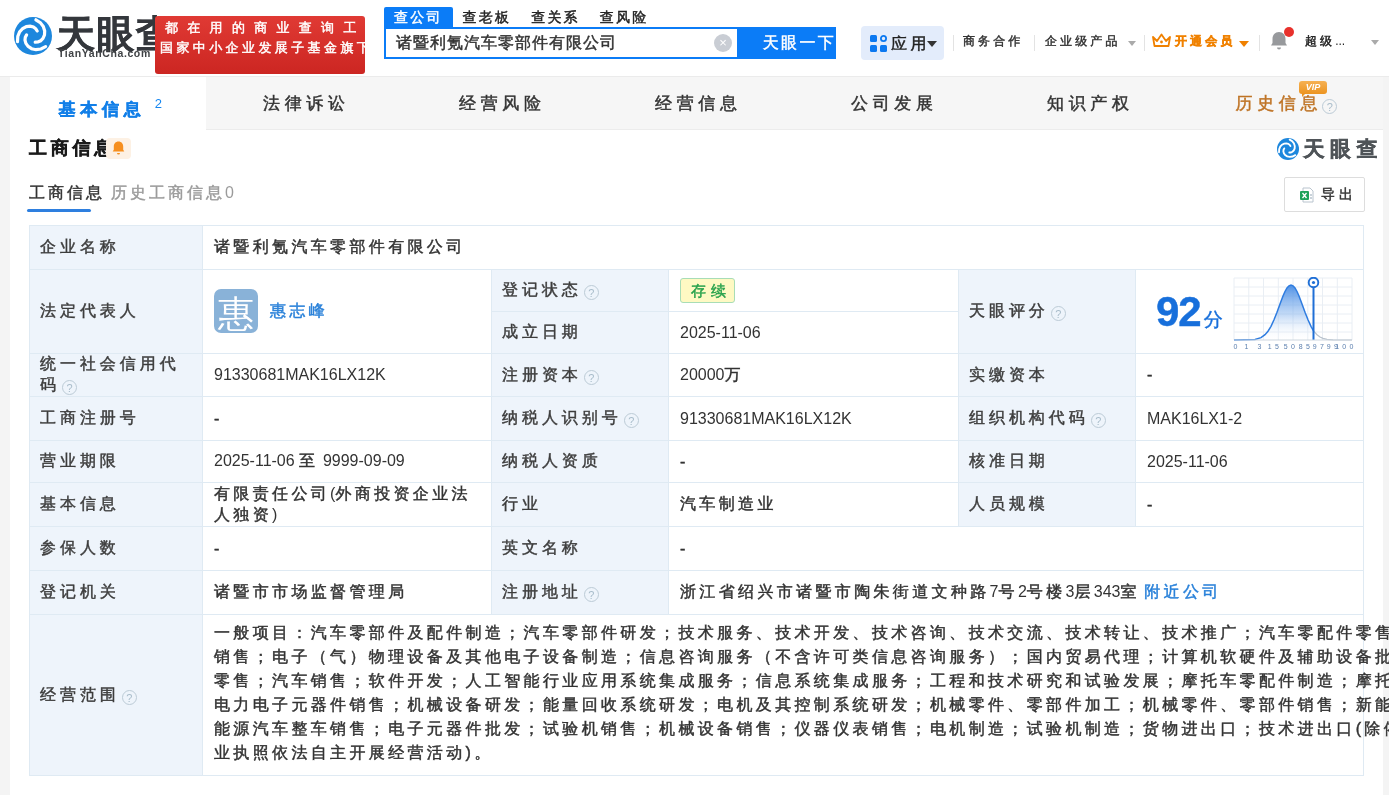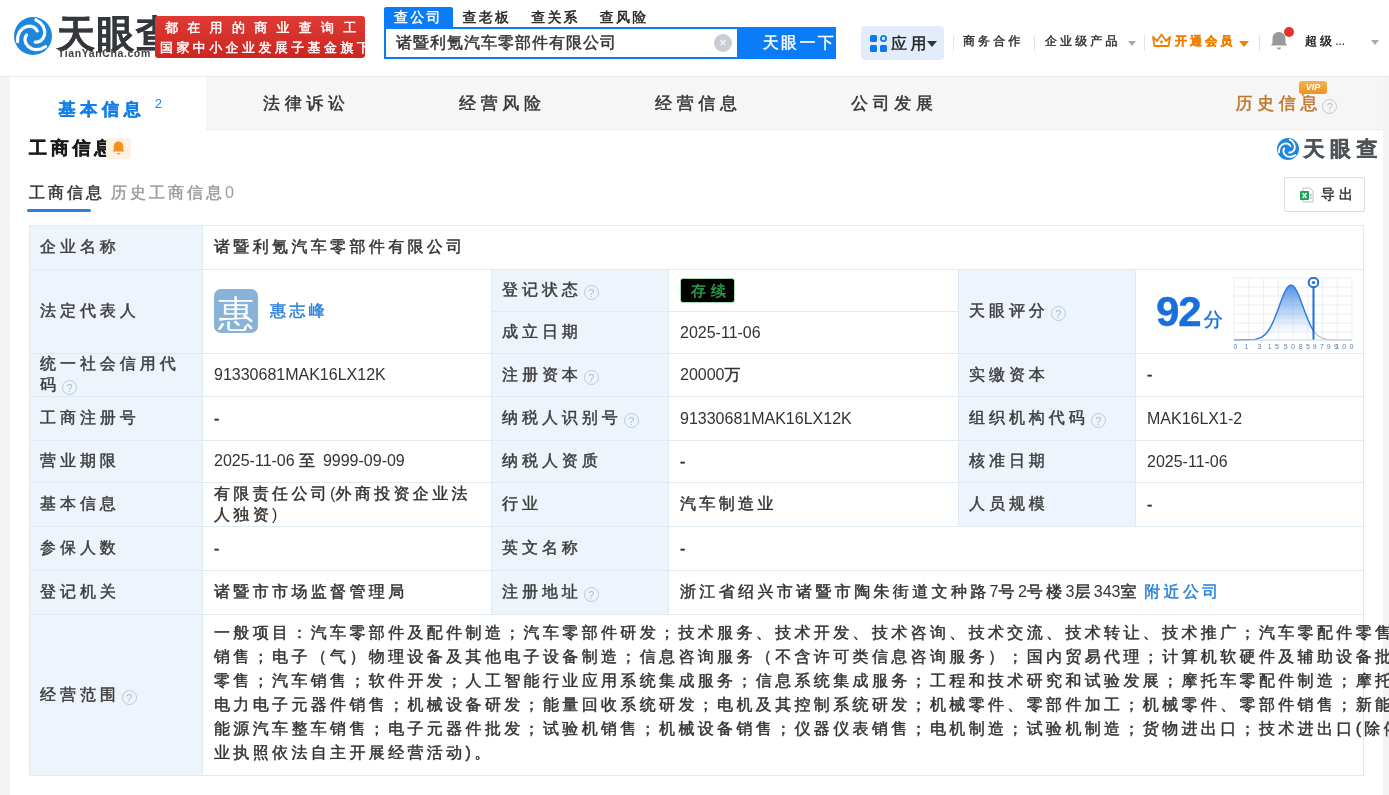--- a/index.html
+++ b/index.html
@@ -4,21 +4,21 @@
 <style>
 * { margin:0; padding:0; box-sizing:border-box; }
 html,body { width:1389px; height:795px; overflow:hidden; }
 body { font-family:"Liberation Sans",sans-serif; background:#f4f4f4; position:relative; color:#333; }
 .abs { position:absolute; }
 
 
 #header { position:absolute; left:0; top:0; width:1389px; height:77px; background:#fff; border-bottom:1px solid #ebebeb; }
 #logotxt { position:absolute; left:57px; top:15px; font-size:38px; font-weight:bold; color:#34373c; letter-spacing:1.5px; line-height:38px; }
 #logosub { position:absolute; left:58px; top:47px; font-size:10.5px; font-weight:bold; color:#404346; letter-spacing:0.6px; }
-#redbadge { position:absolute; left:155px; top:16px; width:210px; height:42px; background:linear-gradient(180deg,#e03a34,#cc2622); border-radius:3px; color:#fff;font-family:Liberation Serif, serif; }
+#redbadge { position:absolute; left:155px; top:16px; width:210px; height:58px; background:linear-gradient(180deg,#e03a34,#cc2622); border-radius:3px; color:#fff;font-family:Liberation Serif, serif; }
 #redbadge .l1 { font-size:13px; line-height:21px; letter-spacing:9.3px; white-space:nowrap; margin:1px 0 0 10px; }
 #redbadge .l2 { font-size:13px; line-height:19px; letter-spacing:3.4px; white-space:nowrap; margin-left:5px; }
 
 
 #stabs { position:absolute; left:384px; top:7px; height:20px; }
 .stab { float:left; font-size:14px; color:#222; line-height:20px; padding:0 10px; letter-spacing:2.2px; }
 .stab.act { background:#0b7cf7; color:#fff; border-radius:2px 2px 0 0; }
 #sinput { position:absolute; left:384px; top:27px; width:353px; height:32px; background:#fff; border:2px solid #0b7cf7; border-right:none; font-size:16px; color:#333; line-height:28px; padding-left:10px; letter-spacing:1.0px; }
 #sclear { position:absolute; left:714px; top:34px; width:18px; height:18px; border-radius:50%; background:#c9cdd4; }
 #sclear:before { content:"×"; position:absolute; left:0; top:0; width:18px; text-align:center; line-height:17px; color:#fff; font-size:13px; letter-spacing:0;-webkit-text-stroke:0; }
@@ -57,21 +57,21 @@
 
 
 #tbl { position:absolute; left:19px; top:95px; border-collapse:collapse; table-layout:fixed; width:1334px; }
 #tbl td { border:1px solid #dfeaf3; font-size:16px; color:#333; padding:0 16px 0 10px; vertical-align:middle; letter-spacing:3.35px; }
 #tbl td.lb { background:#eef4fb; color:#3d3d3d; letter-spacing:3.95px; }
 #tbl td.vl { padding-left:11px; }
 .cjk { letter-spacing:3.35px; }
 .q { display:inline-block; width:15px; height:15px; border:1px solid #bccbd6; border-radius:50%; color:#a8bcca; font-size:11px; line-height:14px; text-align:center; margin-left:2px; vertical-align:-2px; font-weight:normal; letter-spacing:0;-webkit-text-stroke:0; text-indent:0; }
 a.blue { color:#2880d9; text-decoration:none; }
 #avatar { -webkit-text-stroke:1.1px #fff; display:inline-block; margin-top:-1px; width:44px; height:44px; background:#89b2d8; border-radius:7px; color:#fff; font-size:36px; text-align:center; line-height:50px; vertical-align:middle; margin-right:12px; letter-spacing:0;-webkit-text-stroke:0; }
-#tag { display:inline-block; width:55px; height:25px; line-height:23px; padding:0 0 0 10px; background:#000000; border:1px solid #a8ddb6; border-radius:3px; color:#28a24c; font-size:15px; letter-spacing:5px; }
+#tag { display:inline-block; width:55px; height:25px; line-height:23px; padding:0 0 0 10px; background:#fef9c3; border:1px solid #a8ddb6; border-radius:3px; color:#28a24c; font-size:15px; letter-spacing:5px; }
 #score92 { position:absolute; left:20px; top:18px; font-size:42px; font-weight:bold; color:#176fdb; letter-spacing:-1px;text-align:right; }
 #score92 span { font-size:19px; font-weight:normal; letter-spacing:0;-webkit-text-stroke:0; margin-left:3px; }
 #scope { line-height:24px; padding:4px 14px 8px 11px !important; white-space:nowrap; letter-spacing:3.1px; }
 body { -webkit-text-stroke:0.45px currentColor; }
 svg text { -webkit-text-stroke:0; }
 #logosub { -webkit-text-stroke:0; }
 .cjk { -webkit-text-stroke:0.45px currentColor; }
 #score92 span.fen { -webkit-text-stroke:0.45px currentColor; }
 </style>
 </head>
@@ -132,20 +132,21 @@
   <div class="hmenu" style="left:1305px;color:#222">超级<span style="letter-spacing:0;-webkit-text-stroke:0">...</span></div>
   <span class="gtri abs" style="left:1371px;top:40px"></span>
 </div>
 
 <div id="navbar">
   <div class="ntab act" style="left:0">基本信息 <sup>2</sup></div>
   <div class="ntab" style="left:196px">法律诉讼</div>
   <div class="ntab" style="left:392px">经营风险</div>
   <div class="ntab" style="left:588px">经营信息</div>
   <div class="ntab" style="left:784px">公司发展</div>
+  <div class="ntab" style="left:980px">知识产权</div>
   <div class="ntab" id="ntab7" style="left:1176px">历史信息<span class="q" style="margin-left:0">?</span>
     <div class="abs" style="left:113px;top:4px;width:28px;height:13px;background:linear-gradient(180deg,#f6b153,#ec9420);border-radius:3px;color:#fff;font-size:9px;font-weight:bold;font-style:italic;line-height:13px;text-align:center;letter-spacing:0;-webkit-text-stroke:0;text-indent:0">VIP<span style="position:absolute;left:3px;top:12px;width:0;height:0;border-left:4px solid #ec9420;border-bottom:4px solid transparent"></span></div>
   </div>
 </div>
 
 <div id="card">
   <div id="title">工商信息</div>
   <div id="bellbox">
     <svg class="abs" style="left:6px;top:3px" width="13" height="15" viewBox="0 0 13 15">
       <path d="M6.5 0.5 C3.6 0.5 1.8 2.7 1.8 5.5 L1.8 8.7 L0.7 10.6 L12.3 10.6 L11.2 8.7 L11.2 5.5 C11.2 2.7 9.4 0.5 6.5 0.5 Z" fill="#f68f1f"></path>

